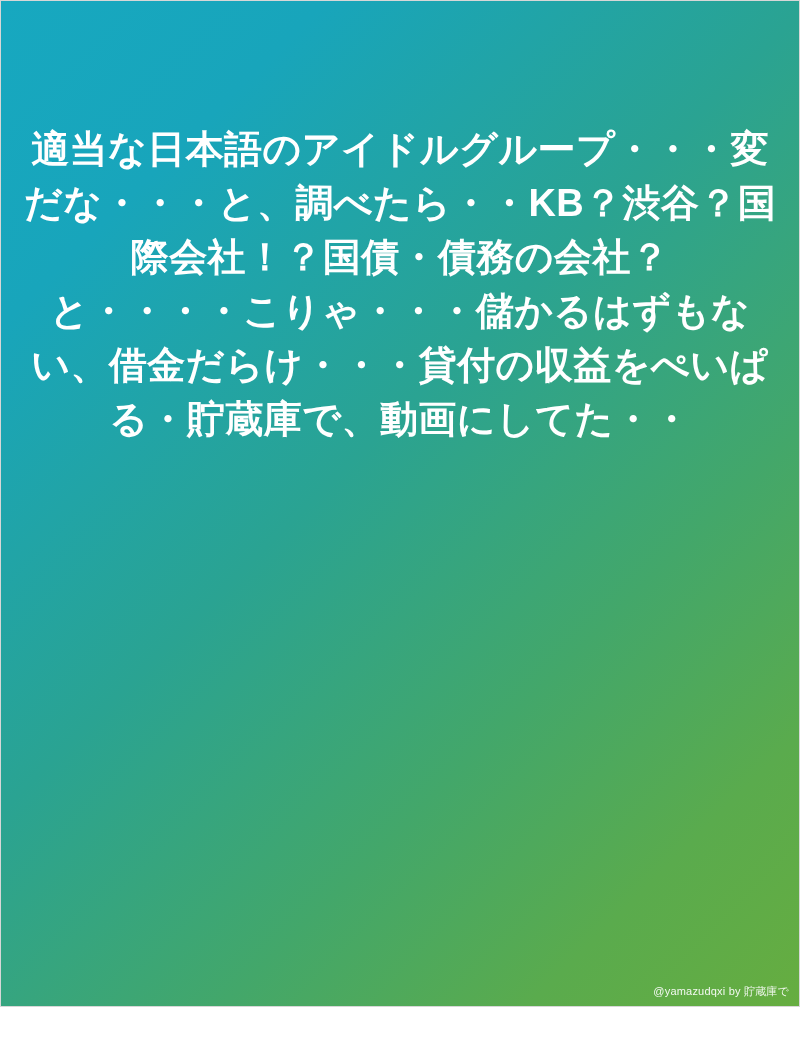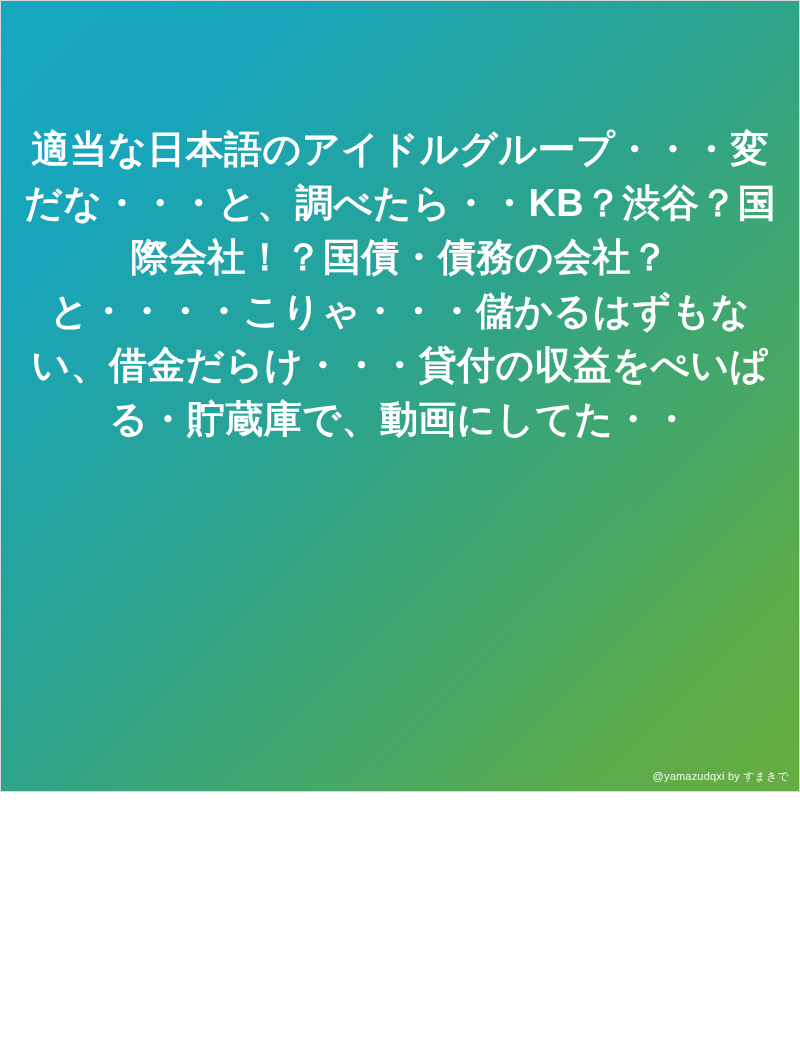--- a/index.html
+++ b/index.html
@@ -9,21 +9,21 @@
   }
   body {
     width: 800px;
     height: 1041px;
     font-family: "Liberation Sans", sans-serif;
   }
   .poster {
     position: relative;
     box-sizing: border-box;
     width: 800px;
-    height: 792px;
+    height: 1007px;
     border: 1px solid #d7d7d7;
     background: linear-gradient(135deg, #17a8c0 0%, #18a5bb 18%, #2aa392 45%, #43a76a 68%, #5aab4d 85%, #66ad40 100%);
     overflow: hidden;
   }
   .text-layer {
     position: absolute;
     left: 0;
     right: 0;
     top: 14px;
     padding: 0 14px;
@@ -57,15 +57,15 @@
 </head>
 <body>
 
 <div class="poster">
 
   <div class="text-layer">
     <p class="para">適当な日本語のアイドルグループ・・・変だな・・・と、調べたら・・KB？渋谷？国際会社！？国債・債務の会社？
 と・・・・こりゃ・・・儲かるはずもない、借金だらけ・・・貸付の収益をぺいぱる・貯蔵庫で、動画にしてた・・</p>
   </div>
 
-  <div class="credit">@yamazudqxi by すまきで</div>
+  <div class="credit">@yamazudqxi by 貯蔵庫で</div>
 
 </div>
 
 </body></html>

